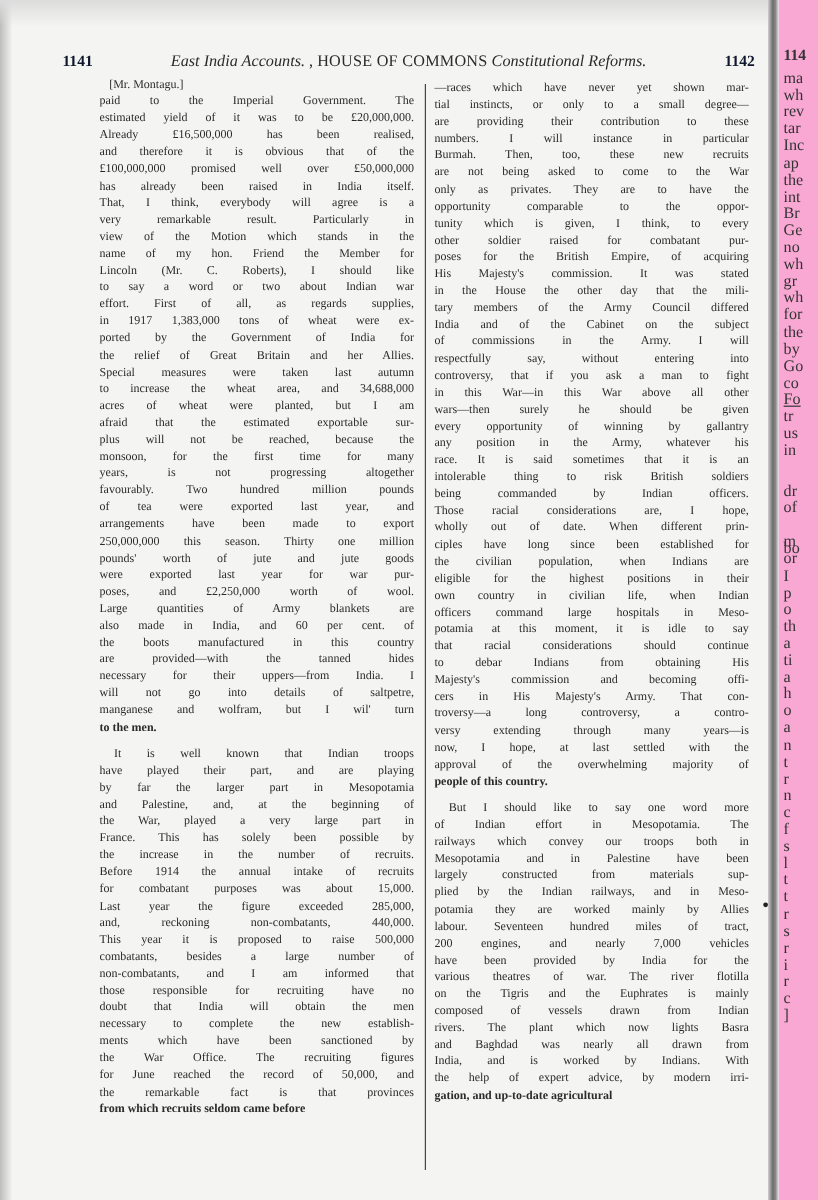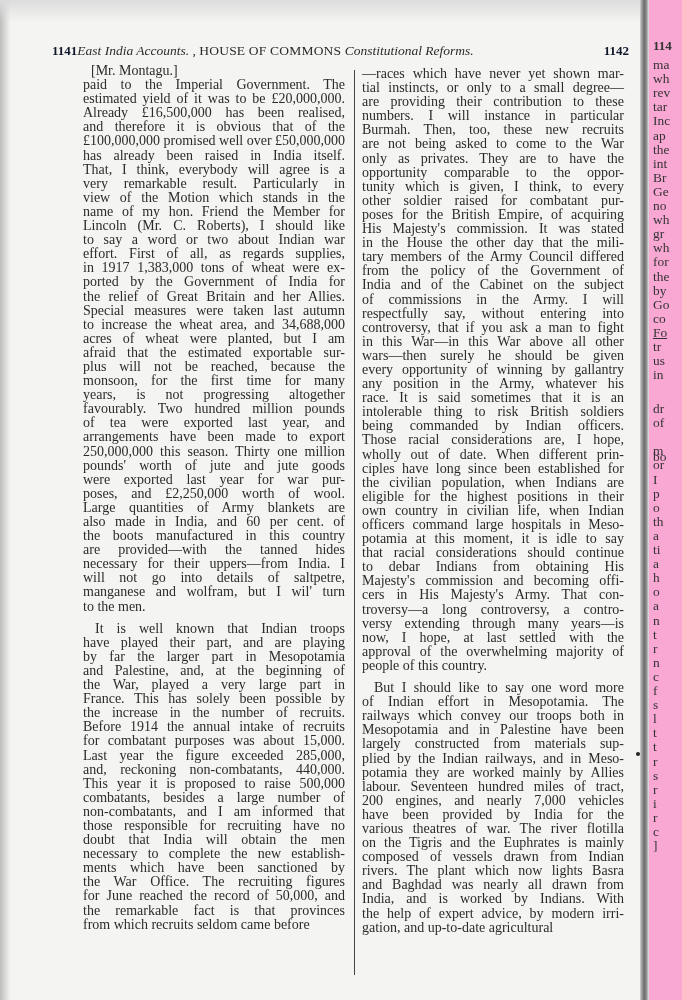--- a/index.html
+++ b/index.html
@@ -56,32 +56,32 @@
       justify-content: space-between;
       white-space: nowrap;
     }
     .running-head .pno {
       font-weight: bold;
       font-size: 13px;
       color: #0f172a;
     }
     .running-head .mid {
       flex: 1;
-      text-align: left;
+      text-align: center;
     }
     .running-head .ital {
       font-style: italic;
     }
     .running-head .caps {
       letter-spacing: 0.2px;
     }
     .column {
       position: absolute;
       top: 64px;
-      font-size: 14px;
+      font-size: 10px;
       line-height: 14.1px;
       text-align: justify;
       text-align-last: justify;
     }
     .col-left {
       left: 83px;
       width: 262px;
     }
     .col-right {
       left: 362px;
@@ -91,20 +91,21 @@
     .column .line {
       display: block;
       height: 14.1px;
       white-space: nowrap;
       overflow: visible;
       text-align: justify;
       text-align-last: justify;
     }
     .column .line.last {
       text-align-last: left;
+      font-weight: bold;
     }
     .column .line.indent {
       padding-left: 12px;
     }
     .column .gap {
       display: block;
       height: 8px;
     }
     .speaker {
       display: block;
@@ -241,21 +242,20 @@
         <span class="line">Burmah. Then, too, these new recruits</span>
         <span class="line">are not being asked to come to the War</span>
         <span class="line">only as privates. They are to have the</span>
         <span class="line">opportunity comparable to the oppor-</span>
         <span class="line">tunity which is given, I think, to every</span>
         <span class="line">other soldier raised for combatant pur-</span>
         <span class="line">poses for the British Empire, of acquiring</span>
         <span class="line">His Majesty's commission. It was stated</span>
         <span class="line">in the House the other day that the mili-</span>
         <span class="line">tary members of the Army Council differed</span>
-        <span class="line">from the policy of the Government of</span>
         <span class="line">India and of the Cabinet on the subject</span>
         <span class="line">of commissions in the Army. I will</span>
         <span class="line">respectfully say, without entering into</span>
         <span class="line">controversy, that if you ask a man to fight</span>
         <span class="line">in this War—in this War above all other</span>
         <span class="line">wars—then surely he should be given</span>
         <span class="line">every opportunity of winning by gallantry</span>
         <span class="line">any position in the Army, whatever his</span>
         <span class="line">race. It is said sometimes that it is an</span>
         <span class="line">intolerable thing to risk British soldiers</span>

